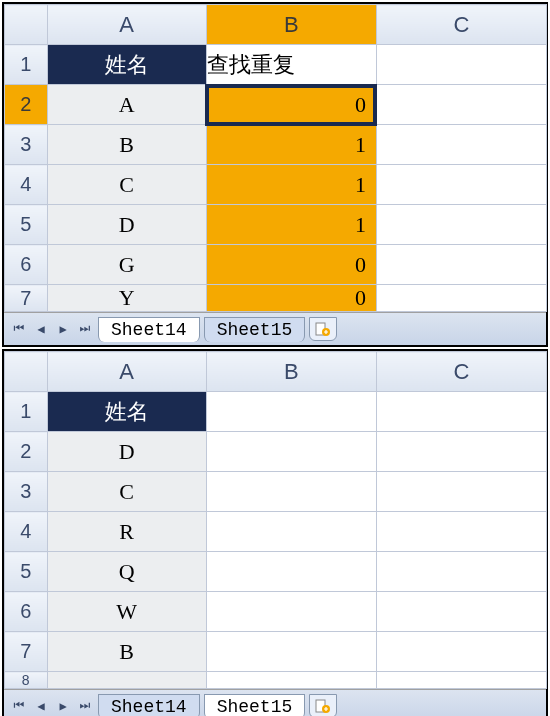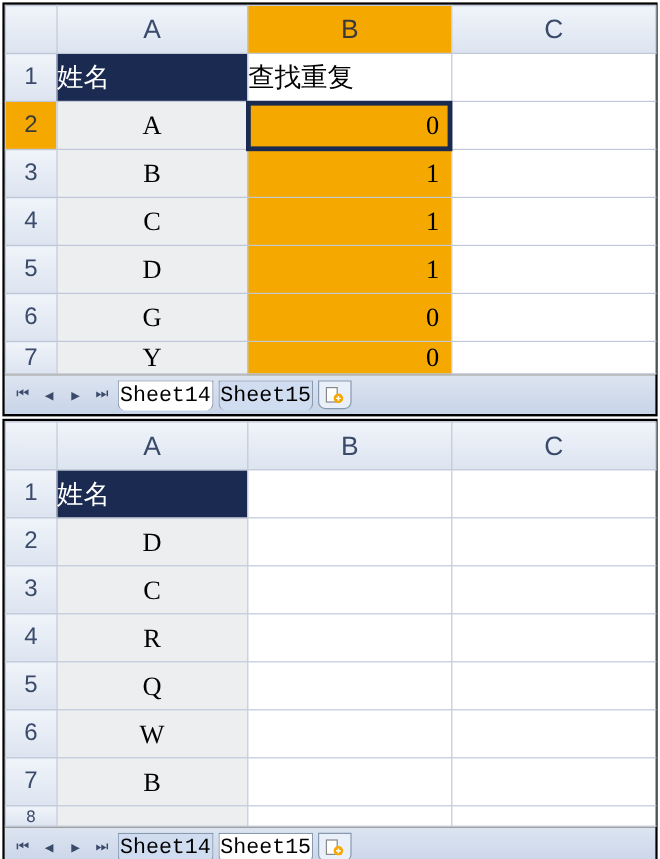--- a/index.html
+++ b/index.html
@@ -45,20 +45,21 @@
 .corner {
   width: 40px;
   background: linear-gradient(#f0f4fa, #dce4f0);
 }
 .colA { width: 150px; }
 .colB { width: 160px; }
 .colC { width: 160px; }
 .header-cell {
   background: #1a2a50;
   color: #fff;
+  text-align: center;
   font-family: SimSun, serif;
 }
 .data-a {
   background: #eceef0;
   text-align: center;
   font-family: "Times New Roman", serif;
 }
 .data-b {
   text-align: right;
   padding-right: 10px;
@@ -98,21 +99,21 @@
   justify-content: center;
   cursor: pointer;
   color: #3a4a6a;
   font-size: 12px;
 }
 .tab {
   background: #fff;
   border: 1px solid #8899b0;
   border-bottom: none;
   border-radius: 0 0 6px 6px;
-  padding: 2px 1px;
+  padding: 2px 12px;
   cursor: pointer;
 }
 .tab.inactive {
   background: #d0dcf0;
 }
 .new-sheet {
   width: 26px;
   height: 22px;
   border: 1px solid #8899b0;
   border-radius: 0 0 6px 6px;

